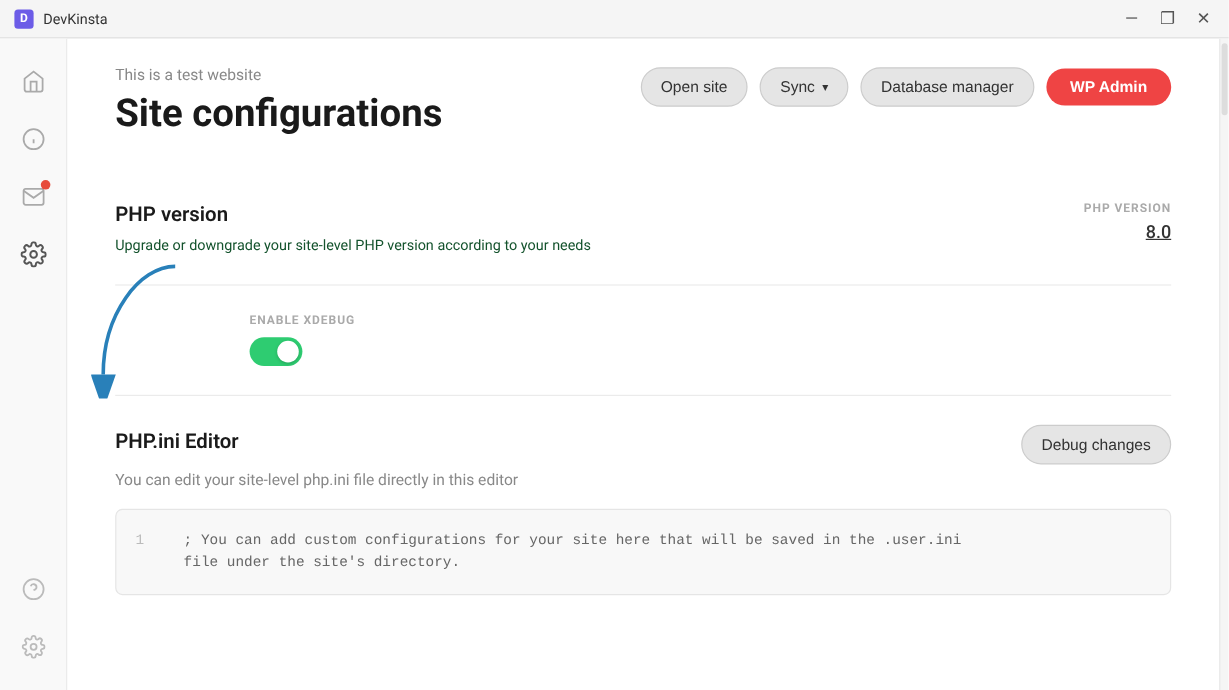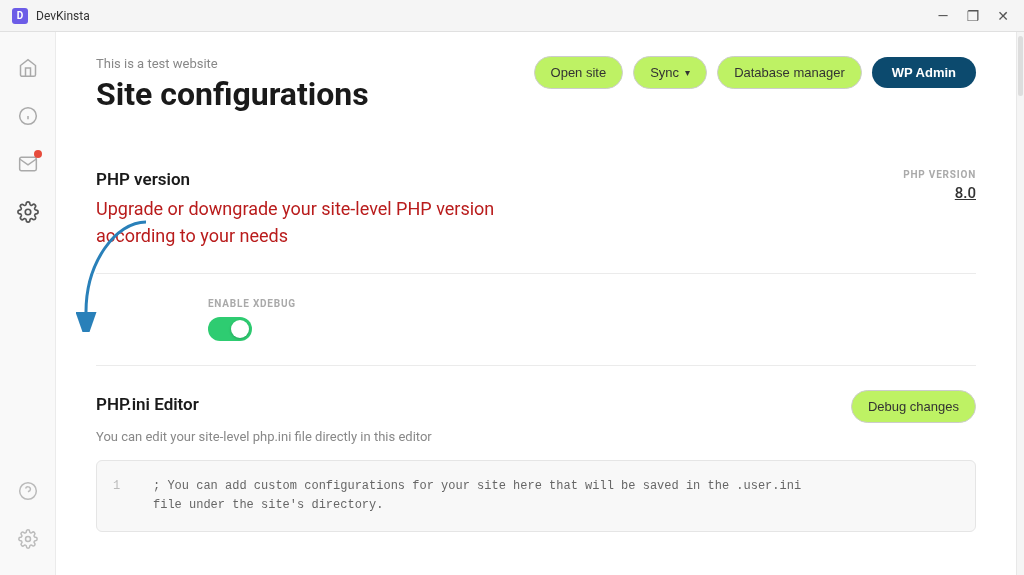--- a/index.html
+++ b/index.html
@@ -131,33 +131,33 @@
     }
     .header-actions {
       display: flex;
       align-items: center;
       gap: 10px;
     }
     .btn-outline {
       padding: 8px 16px;
       border: 1.5px solid #ccc;
       border-radius: 20px;
-      background: #bef264;
+      background: #e5e5e5;
       font-size: 13px;
       color: #333;
       cursor: pointer;
       display: flex;
       align-items: center;
       gap: 6px;
     }
     .btn-primary {
       padding: 8px 20px;
       border: none;
       border-radius: 20px;
-      background: #0c4a6e;
+      background: #ef4444;
       color: #fff;
       font-size: 13px;
       font-weight: 600;
       cursor: pointer;
     }
     .chevron-down {
       font-size: 10px;
     }
 
     
@@ -175,22 +175,22 @@
       flex: 1;
       max-width: 480px;
     }
     .section-title {
       font-size: 17px;
       font-weight: 600;
       color: #1a1a1a;
       margin-bottom: 6px;
     }
     .section-desc {
-      font-size: 18px;
-      color: #b91c1c;
+      font-size: 12px;
+      color: #14532d;
       line-height: 1.5;
     }
     .section-control {
       display: flex;
       flex-direction: column;
       align-items: flex-end;
       min-width: 200px;
     }
     .control-label {
       font-size: 10px;

